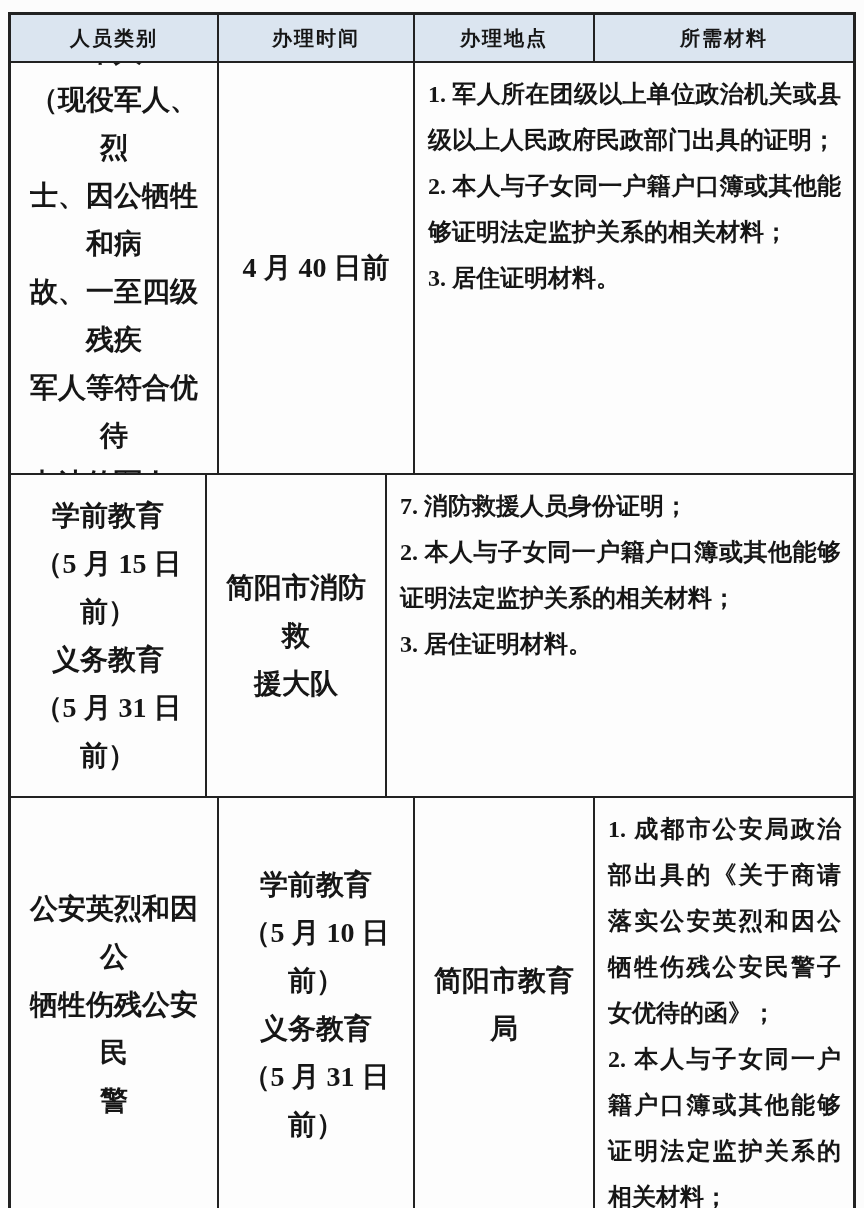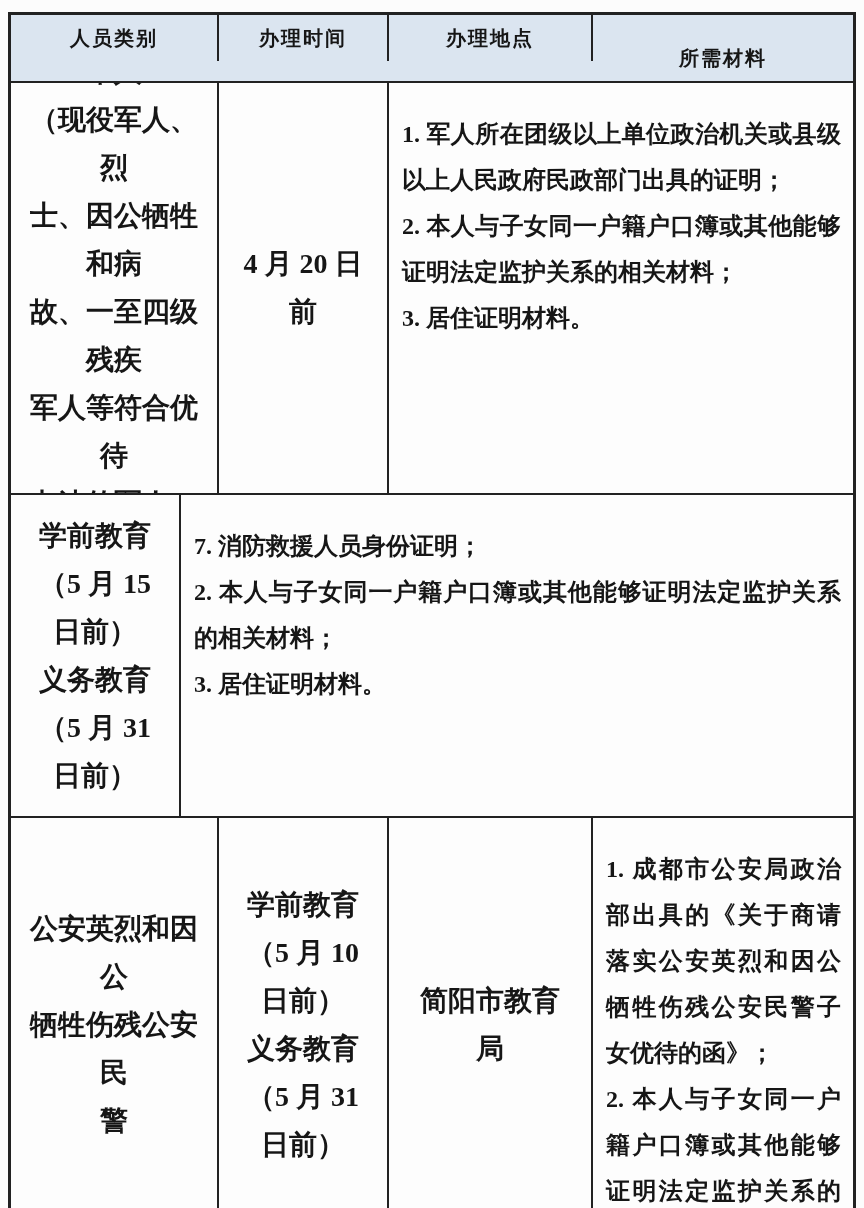--- a/index.html
+++ b/index.html
@@ -19,23 +19,23 @@
     background:#fdfdfd;
   }
   .row { display:flex; border-bottom:2px solid #222; }
   .row:last-child { border-bottom:2px solid #222; }
   .cell {
     border-right:2px solid #222;
     overflow:hidden;
   }
   .cell:last-child { border-right:none; }
   .c1 { width:208px; }
-  .c2 { width:170px; }
-  .c3 { width:204px; }
-  .c4 { flex:1;margin-top:20px; }
+  .c2 { width:196px; }
+  .c3 { width:180px; }
+  .c4 { flex:1; }
   .header-row { background:#dbe5f0; }
   .header-row .cell {
     height:46px;
     display:flex; align-items:center; justify-content:center;
     font-size:20px;
     letter-spacing:2px;
   }
   .center-cell {
     display:flex; align-items:center; justify-content:center;
     text-align:center;
@@ -71,33 +71,35 @@
       <div class="cell c4">所需材料</div>
     </div>
 
     <div class="row r1">
       <div class="cell c1 center-cell">军人
 （现役军人、烈
 士、因公牺牲和病
 故、一至四级残疾
 军人等符合优待
 办法的军人）</div>
-      <div class="cell c2 center-cell">4 月 20 日前</div>
+      <div class="cell c2 center-cell">4 月 40 日前</div>
       <div class="cell c4 materials-cell">
         <div class="item">1. 军人所在团级以上单位政治机关或县级以上人民政府民政部门出具的证明；</div>
         <div class="item">2. 本人与子女同一户籍户口簿或其他能够证明法定监护关系的相关材料；</div>
         <div class="item">3. 居住证明材料。</div>
       </div>
     </div>
 
     <div class="row r2">
       <div class="cell c2 center-cell">学前教育
 （5 月 15 日前）
 义务教育
 （5 月 31 日前）</div>
+      <div class="cell c3 center-cell">简阳市消防救
+援大队</div>
       <div class="cell c4 materials-cell">
         <div class="item">7. 消防救援人员身份证明；</div>
         <div class="item">2. 本人与子女同一户籍户口簿或其他能够证明法定监护关系的相关材料；</div>
         <div class="item">3. 居住证明材料。</div>
       </div>
     </div>
 
     <div class="row r3">
       <div class="cell c1 center-cell">公安英烈和因公
 牺牲伤残公安民

